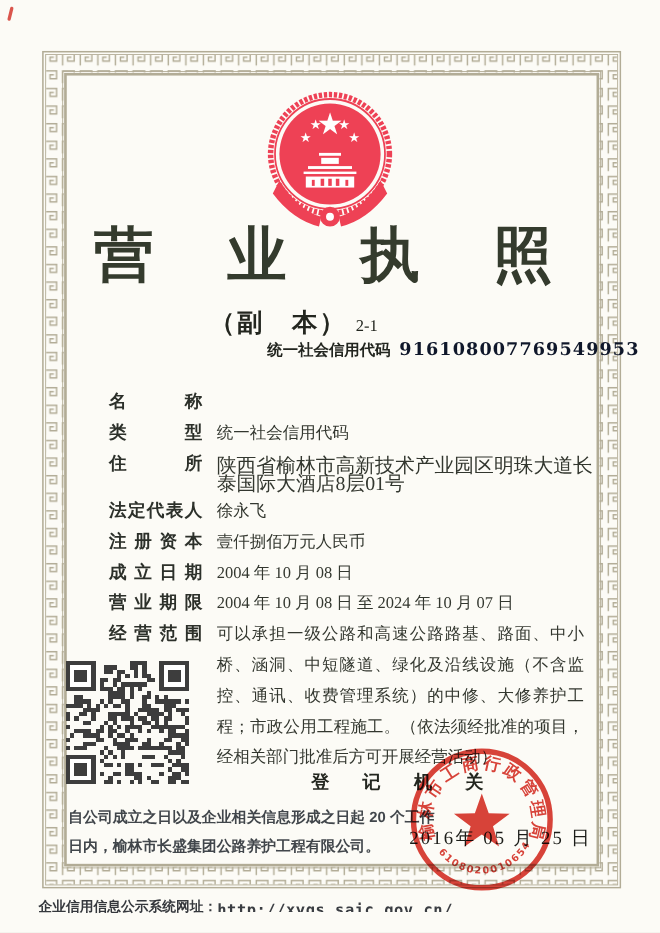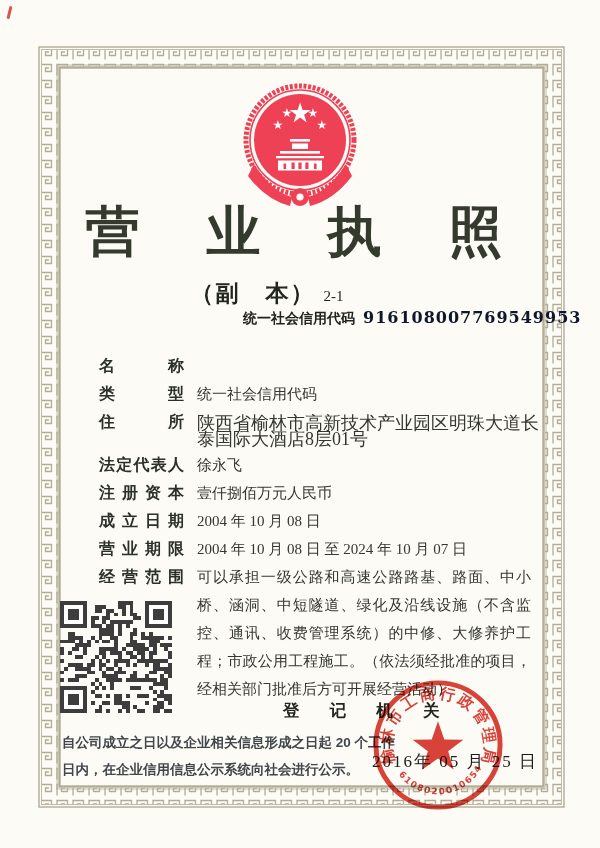--- a/index.html
+++ b/index.html
@@ -501,34 +501,37 @@
       <rect x="24" y="2" width="3" height="3" fill="#3d3d3d"></rect>
       <rect x="0" y="22" width="7" height="7" fill="#3d3d3d"></rect>
       <rect x="1" y="23" width="5" height="5" fill="#fff"></rect>
       <rect x="2" y="24" width="3" height="3" fill="#3d3d3d"></rect>
     </svg>
 
   <div class="reg-label">登 记 机 关</div>
 
   <div class="notice">
     <div>自公司成立之日以及企业相关信息形成之日起 20 个工作</div>
-    <div>日内，在企业信用信息公示系统向社会进行公示。</div>
+    <div>日内，榆林市长盛集团公路养护工程有限公司。</div>
   </div>
 
   <div class="reg-date">2016年 05 月 25 日</div>
 
   <svg class="seal" width="138" height="138" viewBox="0 0 140 140">
     <defs>
       <path id="sealArcTop" d="M27.4,89.9 A47,47 0 1 1 112.6,89.9" fill="none"></path>
       <path id="sealArcBottom" d="M26.7,95 A50,50 0 0 0 113.3,95" fill="none"></path>
     </defs>
     <circle cx="70" cy="70" r="63" fill="none" style="stroke:var(--seal_red,#d8352c)" stroke-width="5"></circle>
     <polygon points="70,46 76.4,64.3 95.7,64.7 80.3,76.3 85.9,94.8 70,83.8 54.1,94.8 59.7,76.3 44.3,64.7 63.6,64.3" style="fill:var(--seal_red,#d8352c)"></polygon>
     <text font-size="15.5" font-weight="bold" style="fill:var(--seal_red,#d8352c);letter-spacing:3.1px" font-family="'Liberation Serif',serif">
       <textPath href="#sealArcTop" startOffset="2">榆林市工商行政管理局</textPath>
     </text>
     <text font-size="9" font-weight="bold" style="fill:var(--seal_red,#d8352c);letter-spacing:1.6px" font-family="'DejaVu Sans',sans-serif">
       <textPath href="#sealArcBottom" startOffset="6">6108020010654</textPath>
     </text>
   </svg>
 
+  <div class="footer-left">
+    <span>企业信用信息公示系统网址：</span><span class="footer-url">http://xygs.saic.gov.cn/</span>
+  </div>
 
 </div>
 
 </body></html>

